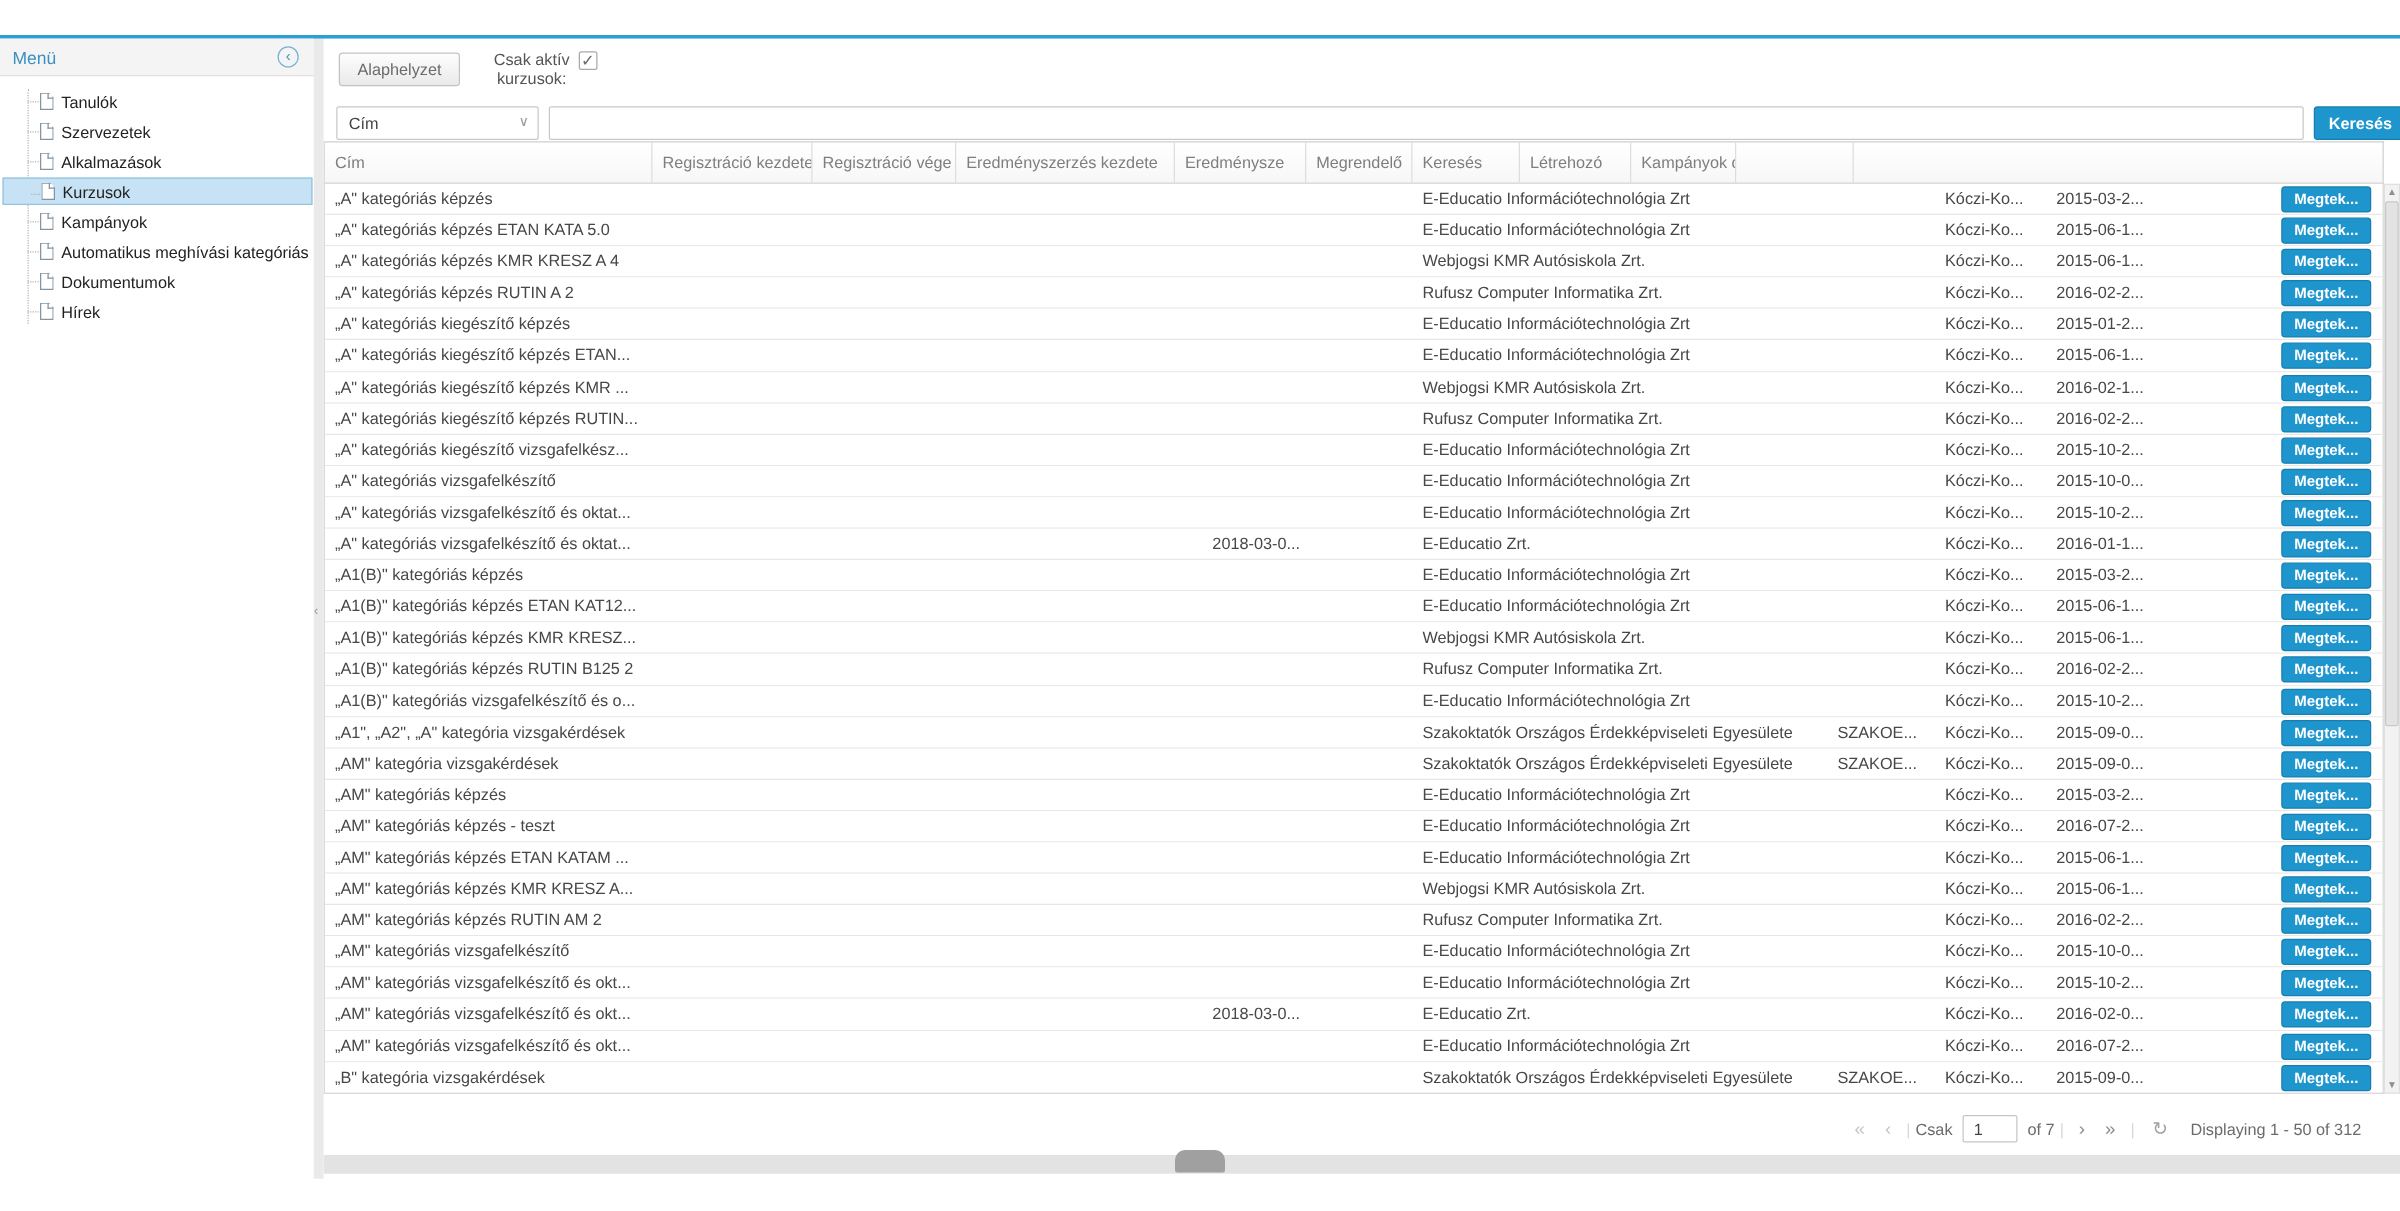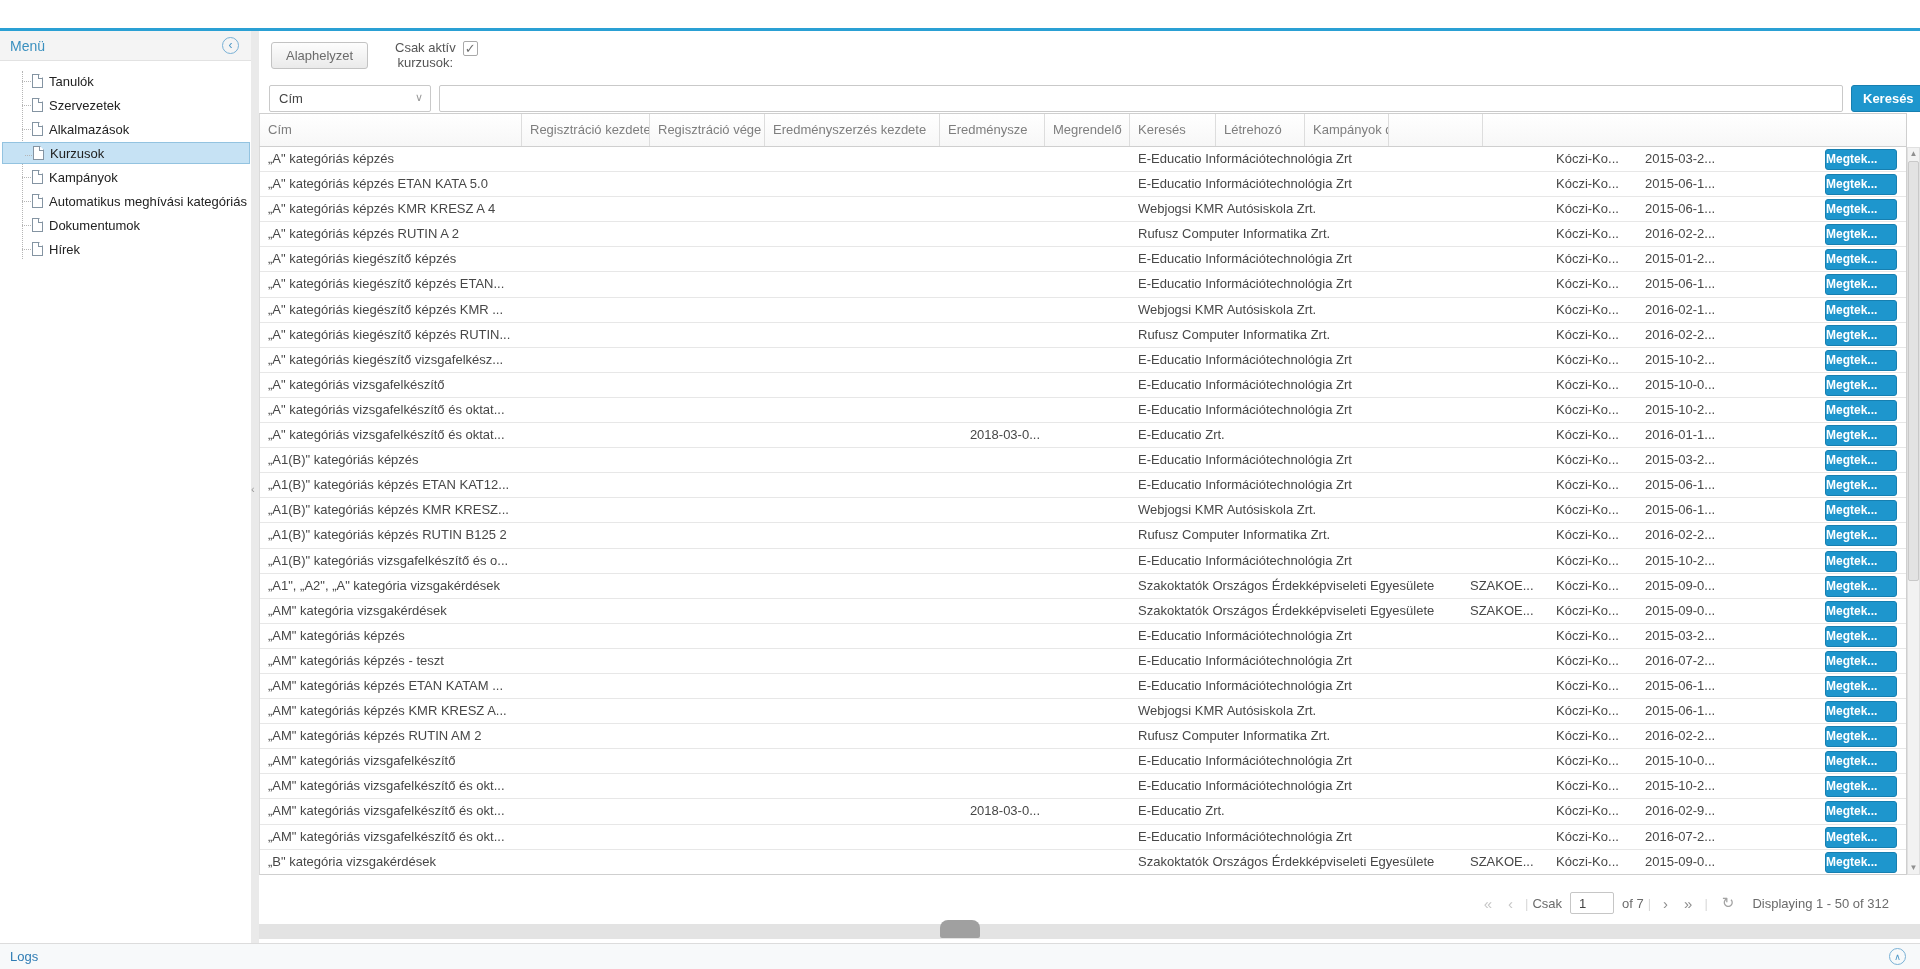--- a/index.html
+++ b/index.html
@@ -68,21 +68,21 @@
   .h-cell{height:32px;line-height:32px;padding-left:8px;color:#7e7e7e;white-space:nowrap;
           overflow:hidden;border-right:1px solid #ddd;flex:0 0 auto;cursor:pointer;}
   .h-cell:last-child{border-right:none;}
   .grid-body{position:absolute;left:0;top:116px;width:1648px;height:728px;overflow:hidden;
              border-left:1px solid #dadada;border-right:1px solid #cfcfcf;border-bottom:1px solid #cfcfcf;}
   .row{display:flex;height:25.1px;border-bottom:1px solid #e7e7e7;background:#fff;}
   .cell{line-height:24px;padding-left:8px;white-space:nowrap;overflow:hidden;color:#474747;flex:0 0 auto;}
   .cell.right{text-align:right;padding-left:0;padding-right:5px;}
   .cell.actions{padding:0;}
   .btn-view{display:block;margin:2px 0 0 10px;width:72px;height:21px;line-height:19px;
-            text-align:left;font-size:12px;padding:0;}
+            text-align:center;font-size:12px;padding:0;}
 
   
   .vscroll{position:absolute;left:1648px;top:116px;width:13px;height:728px;background:#f2f2f2;
            border:1px solid #e0e0e0;}
   .vscroll .arr{position:absolute;left:0;width:11px;height:12px;color:#8f8f8f;font-size:8px;
                 text-align:center;line-height:12px;cursor:pointer;}
   .vscroll .up{top:0;}
   .vscroll .down{bottom:0;}
   .vscroll .thumb{position:absolute;left:0px;top:13px;width:11px;height:420px;background:#e3e3e3;
                   border:1px solid #c9c9c9;border-radius:2px;cursor:pointer;}
@@ -614,21 +614,21 @@
         <div class="row">
           <div class="cell" style="width: 262px;">„AM" kategóriás vizsgafelkészítő és okt...</div>
           <div class="cell" style="width: 128px;"></div>
           <div class="cell" style="width: 115px;"></div>
           <div class="cell" style="width: 175px;"></div>
           <div class="cell right" style="width: 105px;">2018-03-0...</div>
           <div class="cell" style="width: 85px;"></div>
           <div class="cell" style="width: 332px;">E-Educatio Zrt.</div>
           <div class="cell" style="width: 86px;"></div>
           <div class="cell" style="width: 89px;">Kóczi-Ko...</div>
-          <div class="cell" style="width: 84px;">2016-02-9...</div>
+          <div class="cell" style="width: 84px;">2016-02-0...</div>
           <div class="cell" style="width: 94px;"></div>
           <div class="cell actions" style="width: 92px;">
             <button class="btn-blue btn-view">Megtek...</button>
           </div>
         </div>
         <div class="row">
           <div class="cell" style="width: 262px;">„AM" kategóriás vizsgafelkészítő és okt...</div>
           <div class="cell" style="width: 128px;"></div>
           <div class="cell" style="width: 115px;"></div>
           <div class="cell" style="width: 175px;"></div>
@@ -679,18 +679,14 @@
       <span class="pg-ico enabled">»</span>
       <span class="sep">|</span>
       <span class="refresh">↻</span>
       <span class="displaying">Displaying 1 - 50 of 312</span>
     </div>
 
     <div class="hscroll"></div>
     <div class="south-handle"></div>
   </div>
 
-  <div class="logsbar">
-    <span class="logs-label">Logs</span>
-    <span class="circle-icon logs-collapse">∧</span>
-  </div>
 
 </div>
 
 </body></html>

